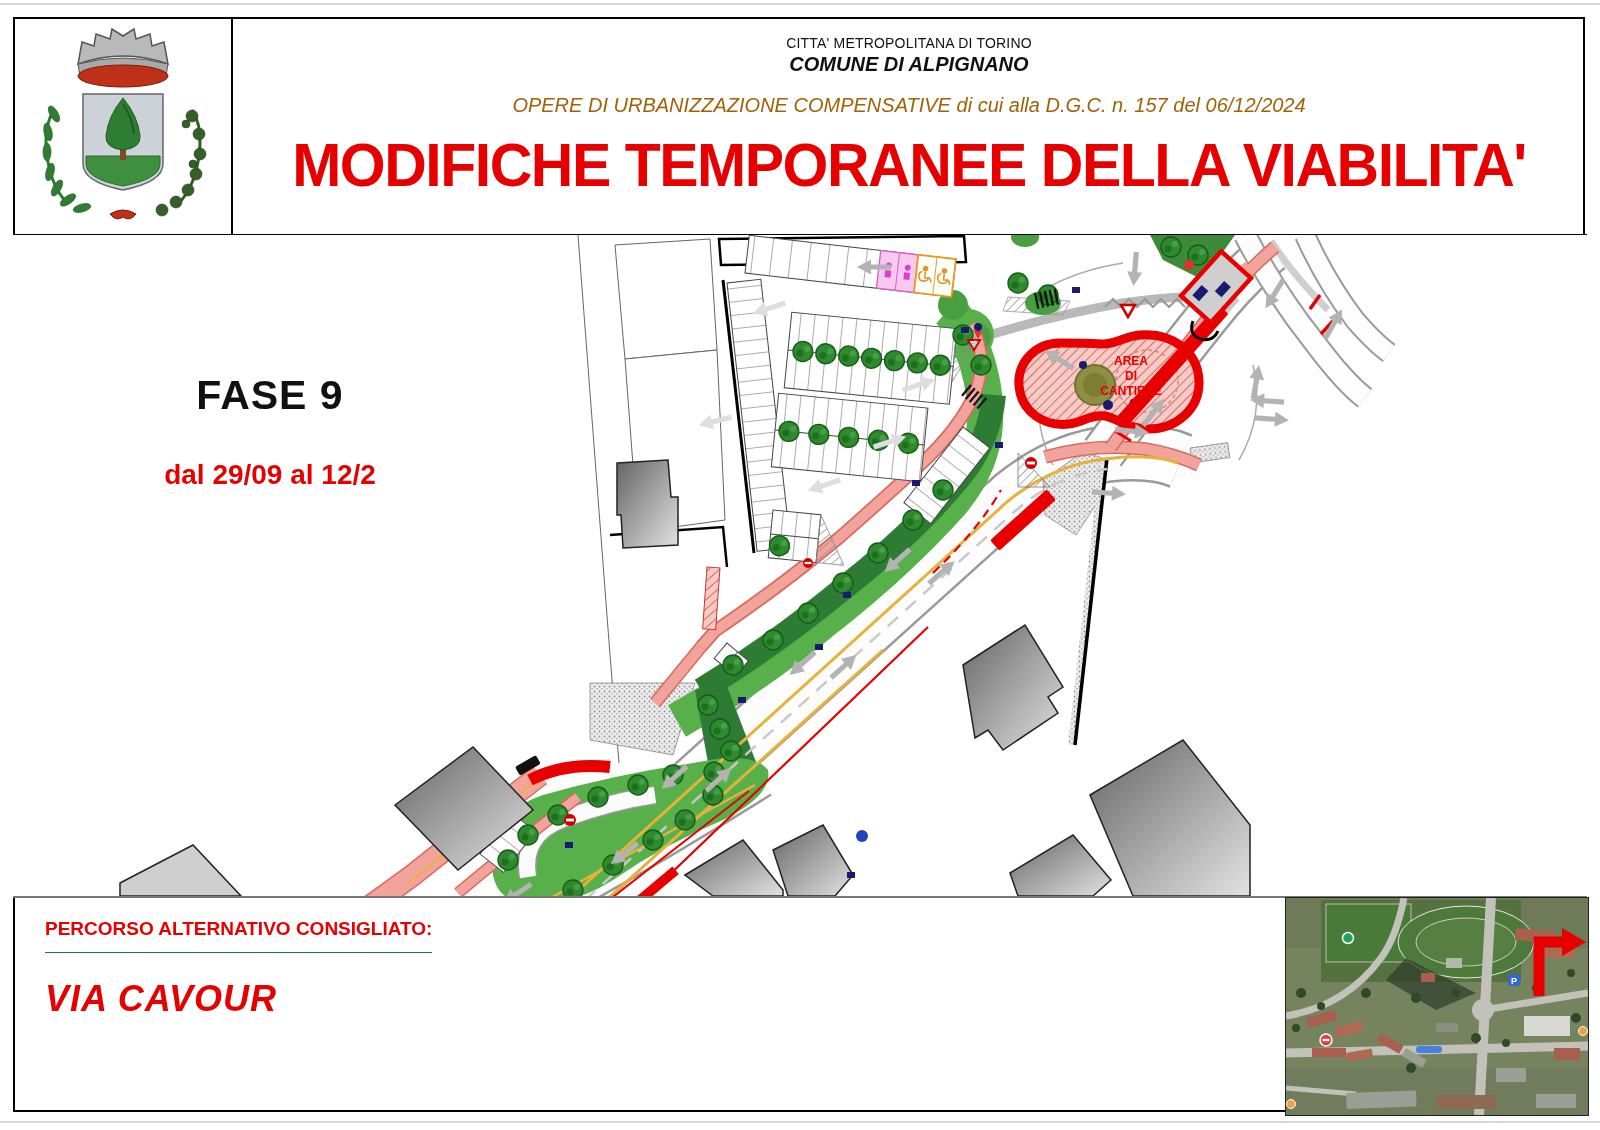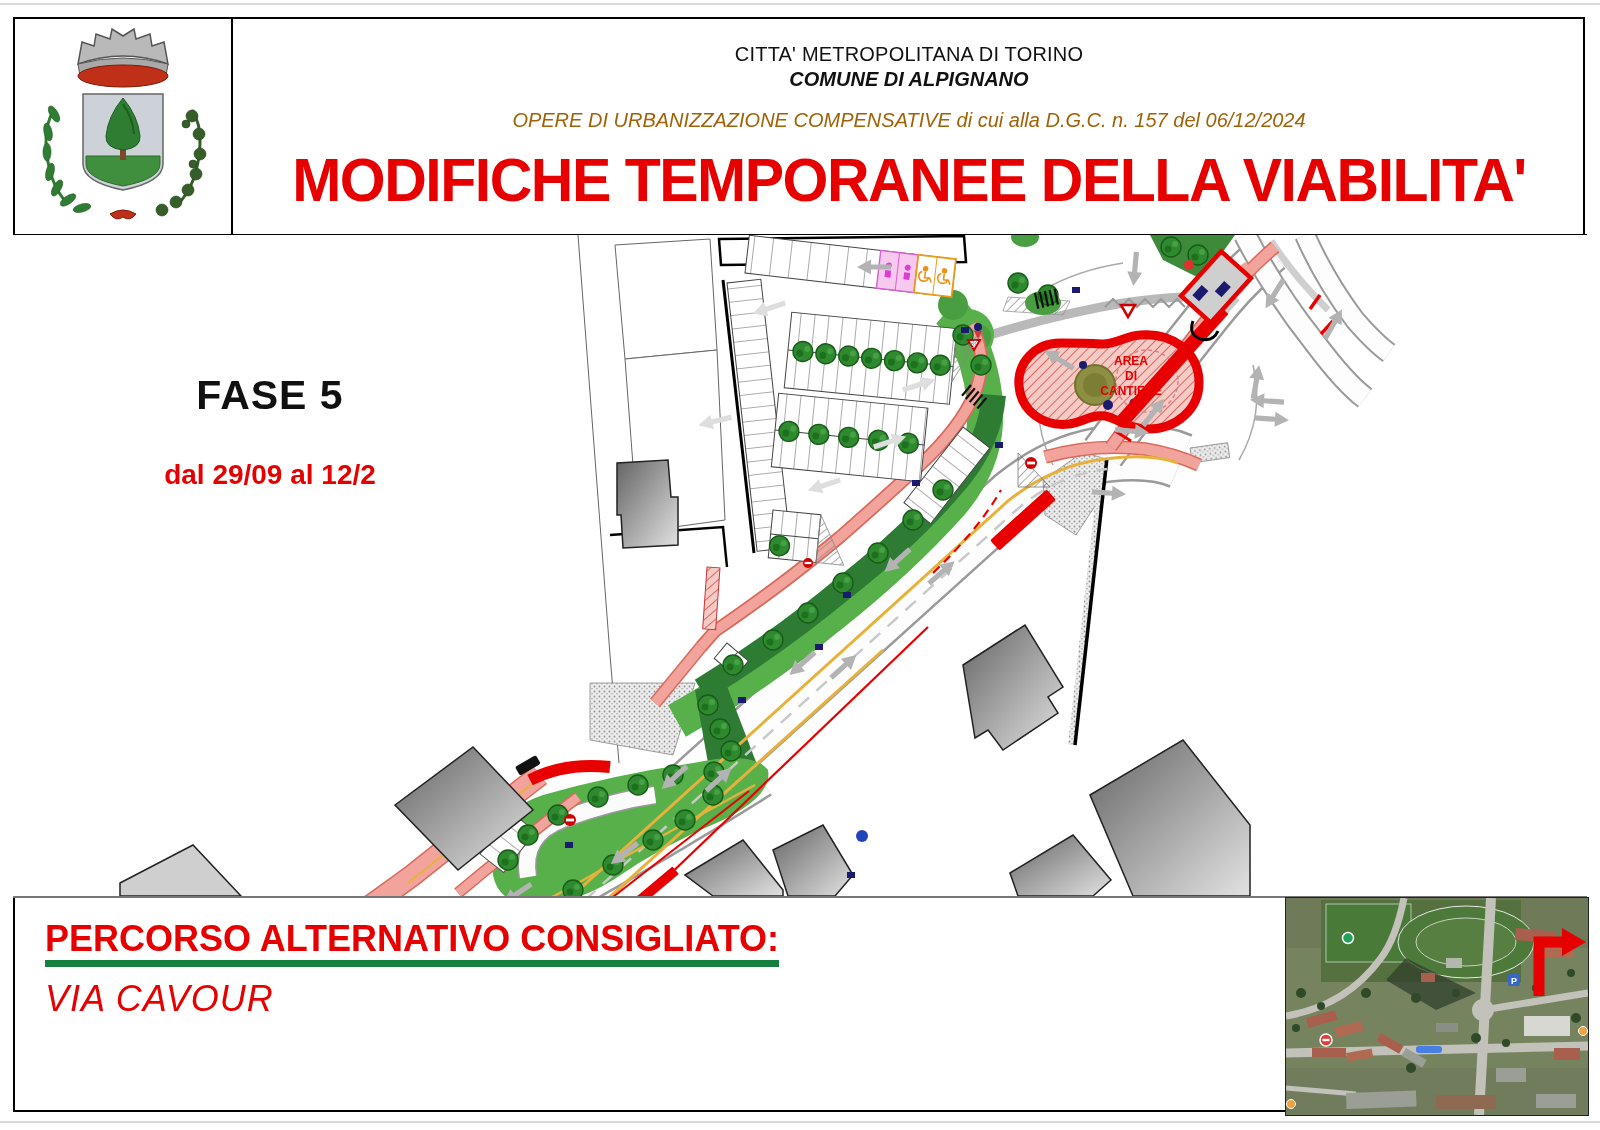--- a/index.html
+++ b/index.html
@@ -8,35 +8,35 @@
   
   #top-edge{left:0;top:3px;width:1600px;height:2px;background:#d9d9d9;}
   #bottom-edge{left:0;top:1121px;width:1600px;height:2px;background:#d9d9d9;}
   #frame{left:13px;top:17px;width:1572px;height:1095px;border:2px solid #000;box-sizing:border-box;}
   #header-divider{left:13px;top:234px;width:1574px;height:2px;background:#000;}
   #logo-divider{left:231px;top:17px;width:2px;height:219px;background:#000;}
   #footer-divider{left:13px;top:896px;width:1574px;height:2px;background:#777;}
   
   #logo-cell{left:15px;top:19px;width:216px;height:215px;display:flex;align-items:center;justify-content:center;}
   #header-cell{left:233px;top:19px;width:1352px;height:215px;display:flex;flex-direction:column;align-items:center;}
-  .auth{margin-top:24px;font-size:20px;color:#111;letter-spacing:.2px;}
+  .auth{margin-top:16px;font-size:14px;color:#111;letter-spacing:.2px;}
   .muni{font-size:20px;font-weight:bold;color:#111;margin-top:2px;font-style:italic;}
   .works{margin-top:18px;font-size:20px;color:#a16207;}
   .works .it{font-style:italic;}
   .works2{margin-top:3px;font-size:20px;color:#111;}
   #main-title{margin-top:14px;font-size:59px;font-weight:bold;color:#e60000;
     letter-spacing:-1.5px;white-space:nowrap;transform:scaleY(1.04);}
   
   #phase-block{left:110px;top:372px;width:320px;text-align:center;}
   #phase-name{font-size:41px;font-weight:bold;color:#111;letter-spacing:1px;}
   #phase-duration{margin-top:38px;font-size:28px;font-weight:bold;color:#e60000;line-height:36px;}
   
-  #alt-route-label{left:45px;top:918px;font-size:36px;font-weight:bold;color:#e60000;
-    border-bottom:7px solid #15803d;padding-bottom:0;}
-  #alt-route-name{left:45px;top:978px;font-size:36px;font-weight:normal;font-style:italic;color:#e60000;letter-spacing:1px;}
+  #alt-route-label{left:45px;top:918px;font-size:19px;font-weight:bold;color:#e60000;
+    border-bottom:1px solid #15803d;padding-bottom:12px;}
+  #alt-route-name{left:45px;top:978px;font-size:36px;font-weight:bold;font-style:italic;color:#e60000;letter-spacing:1px;}
   
   #map-wrap{left:13px;top:235px;width:1574px;height:661px;overflow:hidden;background:#fff;}
   #inset-wrap{left:1285px;top:897px;width:302px;height:217px;border:1px solid #222;box-sizing:content-box;background:#76835f;}
   svg text{font-family:"Liberation Sans",sans-serif;}
 </style>
 </head>
 <body>
 
 <div class="abs" id="top-edge"></div>
 <div class="abs" id="frame"></div>
@@ -435,21 +435,21 @@
   <use href="#arr" transform="translate(1320,90) rotate(-60)"></use>
   <use href="#arr" transform="translate(1243,148) rotate(-80)"></use>
   <use href="#arr" transform="translate(1140,178) rotate(-52)"></use>
 </g>
 
 <text x="952" y="120" transform="rotate(-42 952 120)" font-size="7" fill="#888">STOP</text>
 </svg>
 </div>
 
 <div class="abs" id="phase-block">
-  <div id="phase-name">FASE 5</div>
+  <div id="phase-name">FASE 9</div>
   <div id="phase-duration">
     <div>dal 29/09 al 12/2</div>
   </div>
 </div>
 
 <div class="abs" id="alt-route-label">PERCORSO ALTERNATIVO CONSIGLIATO:</div>
 <div class="abs" id="alt-route-name">VIA CAVOUR</div>
 
 <div class="abs" id="inset-wrap">
 <svg width="302" height="217" viewBox="0 0 302 217">

